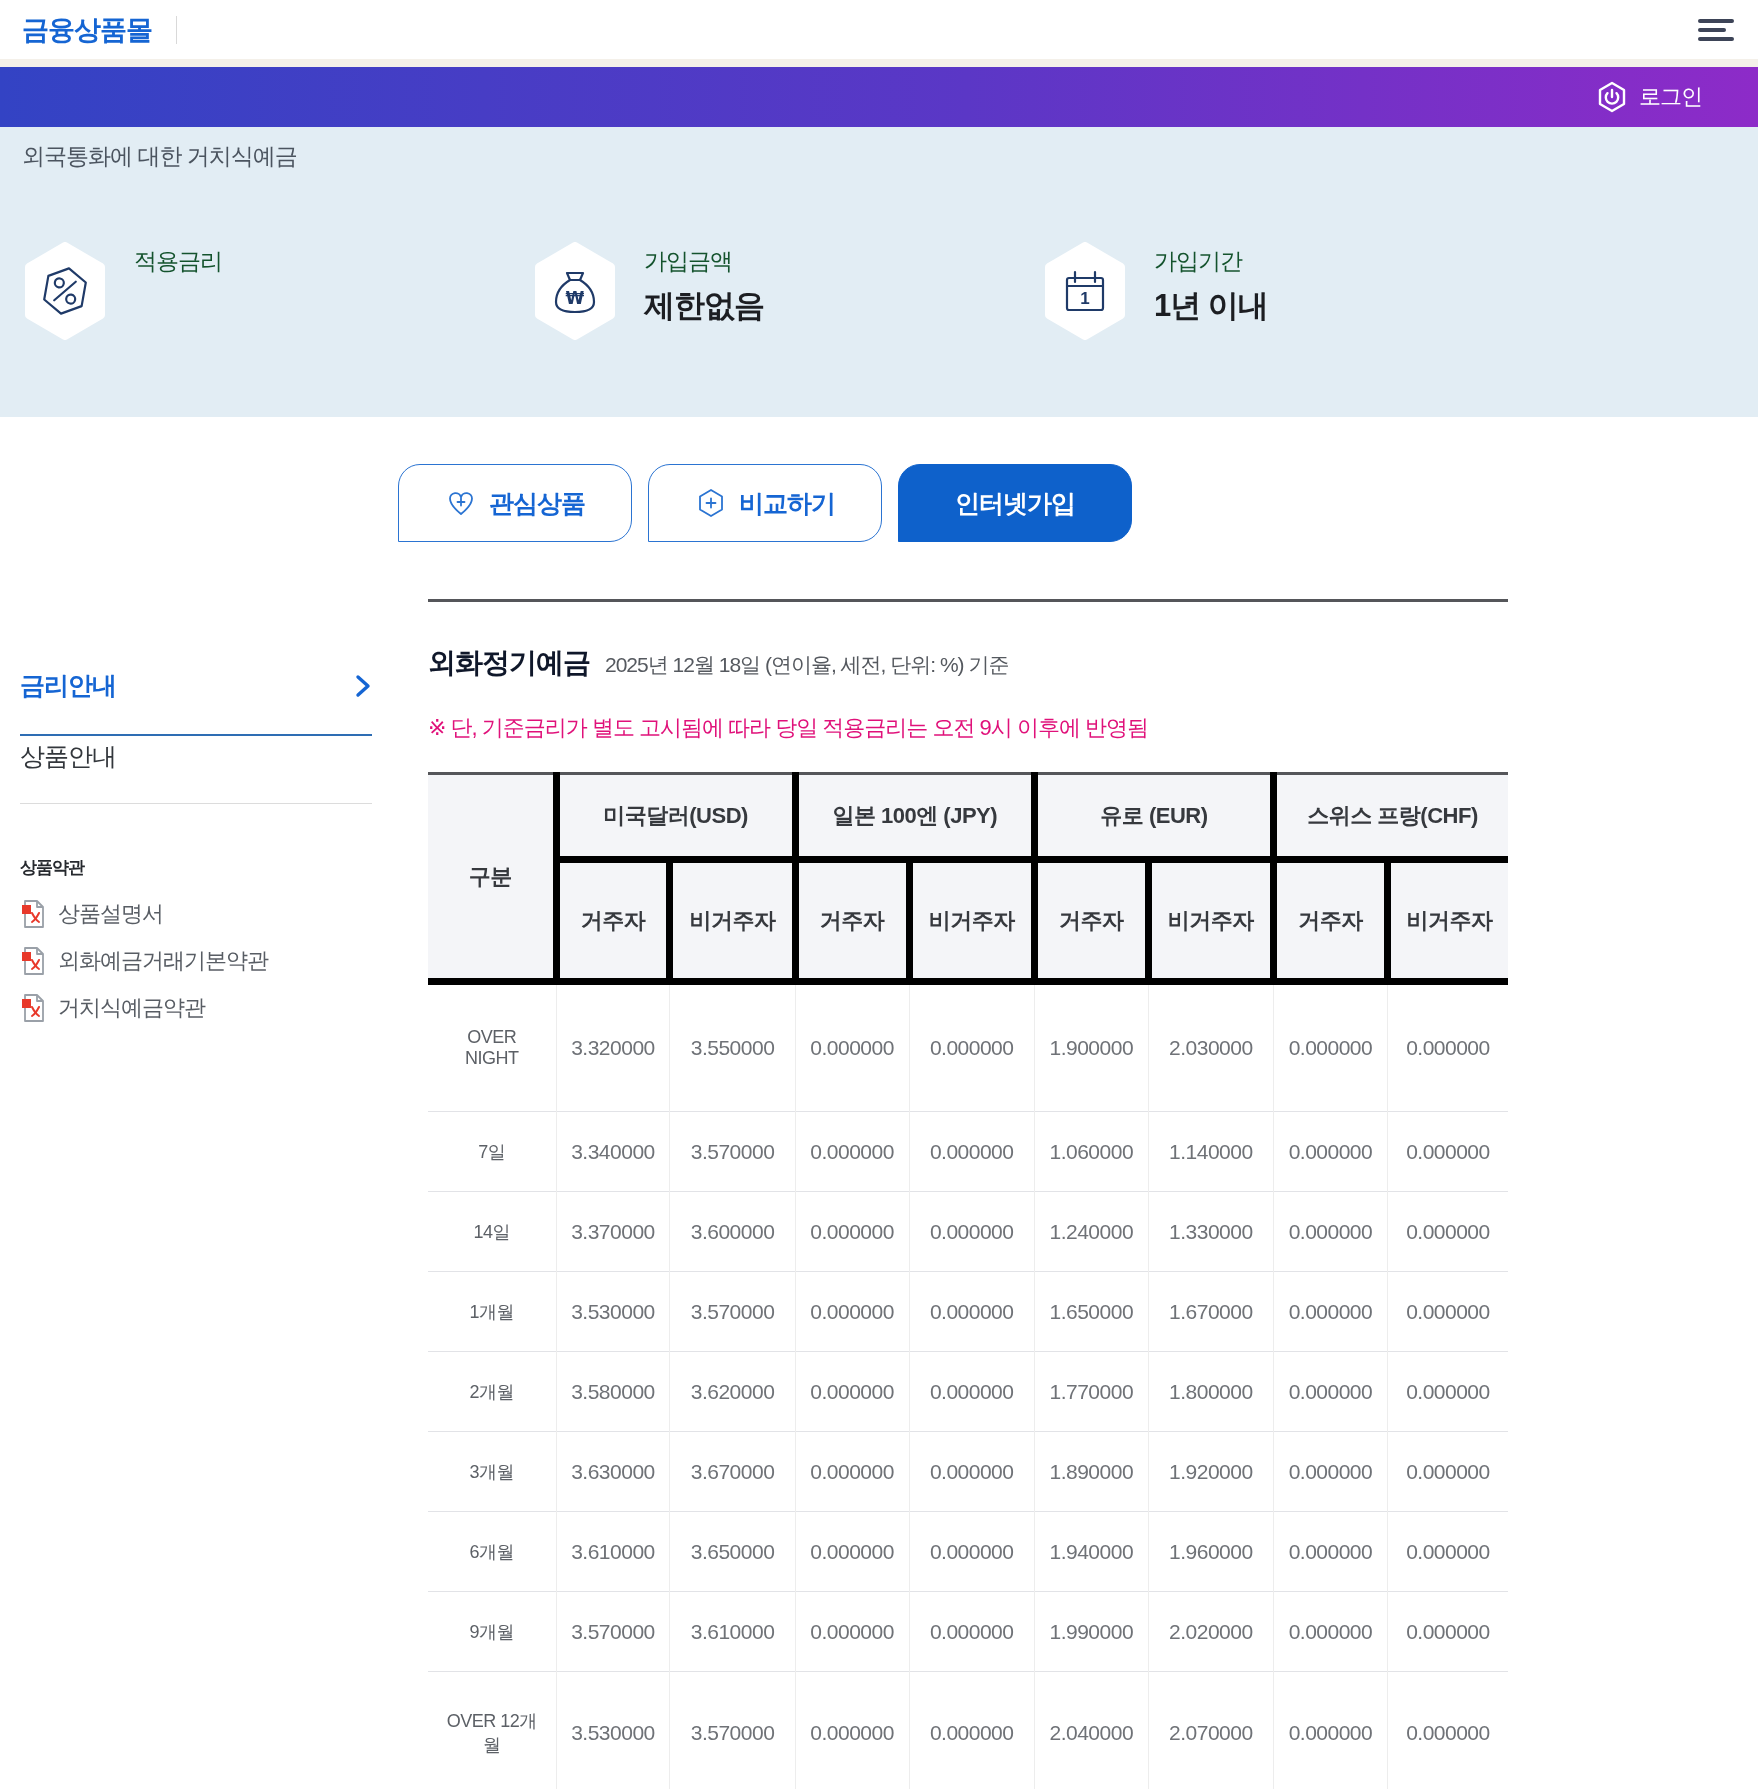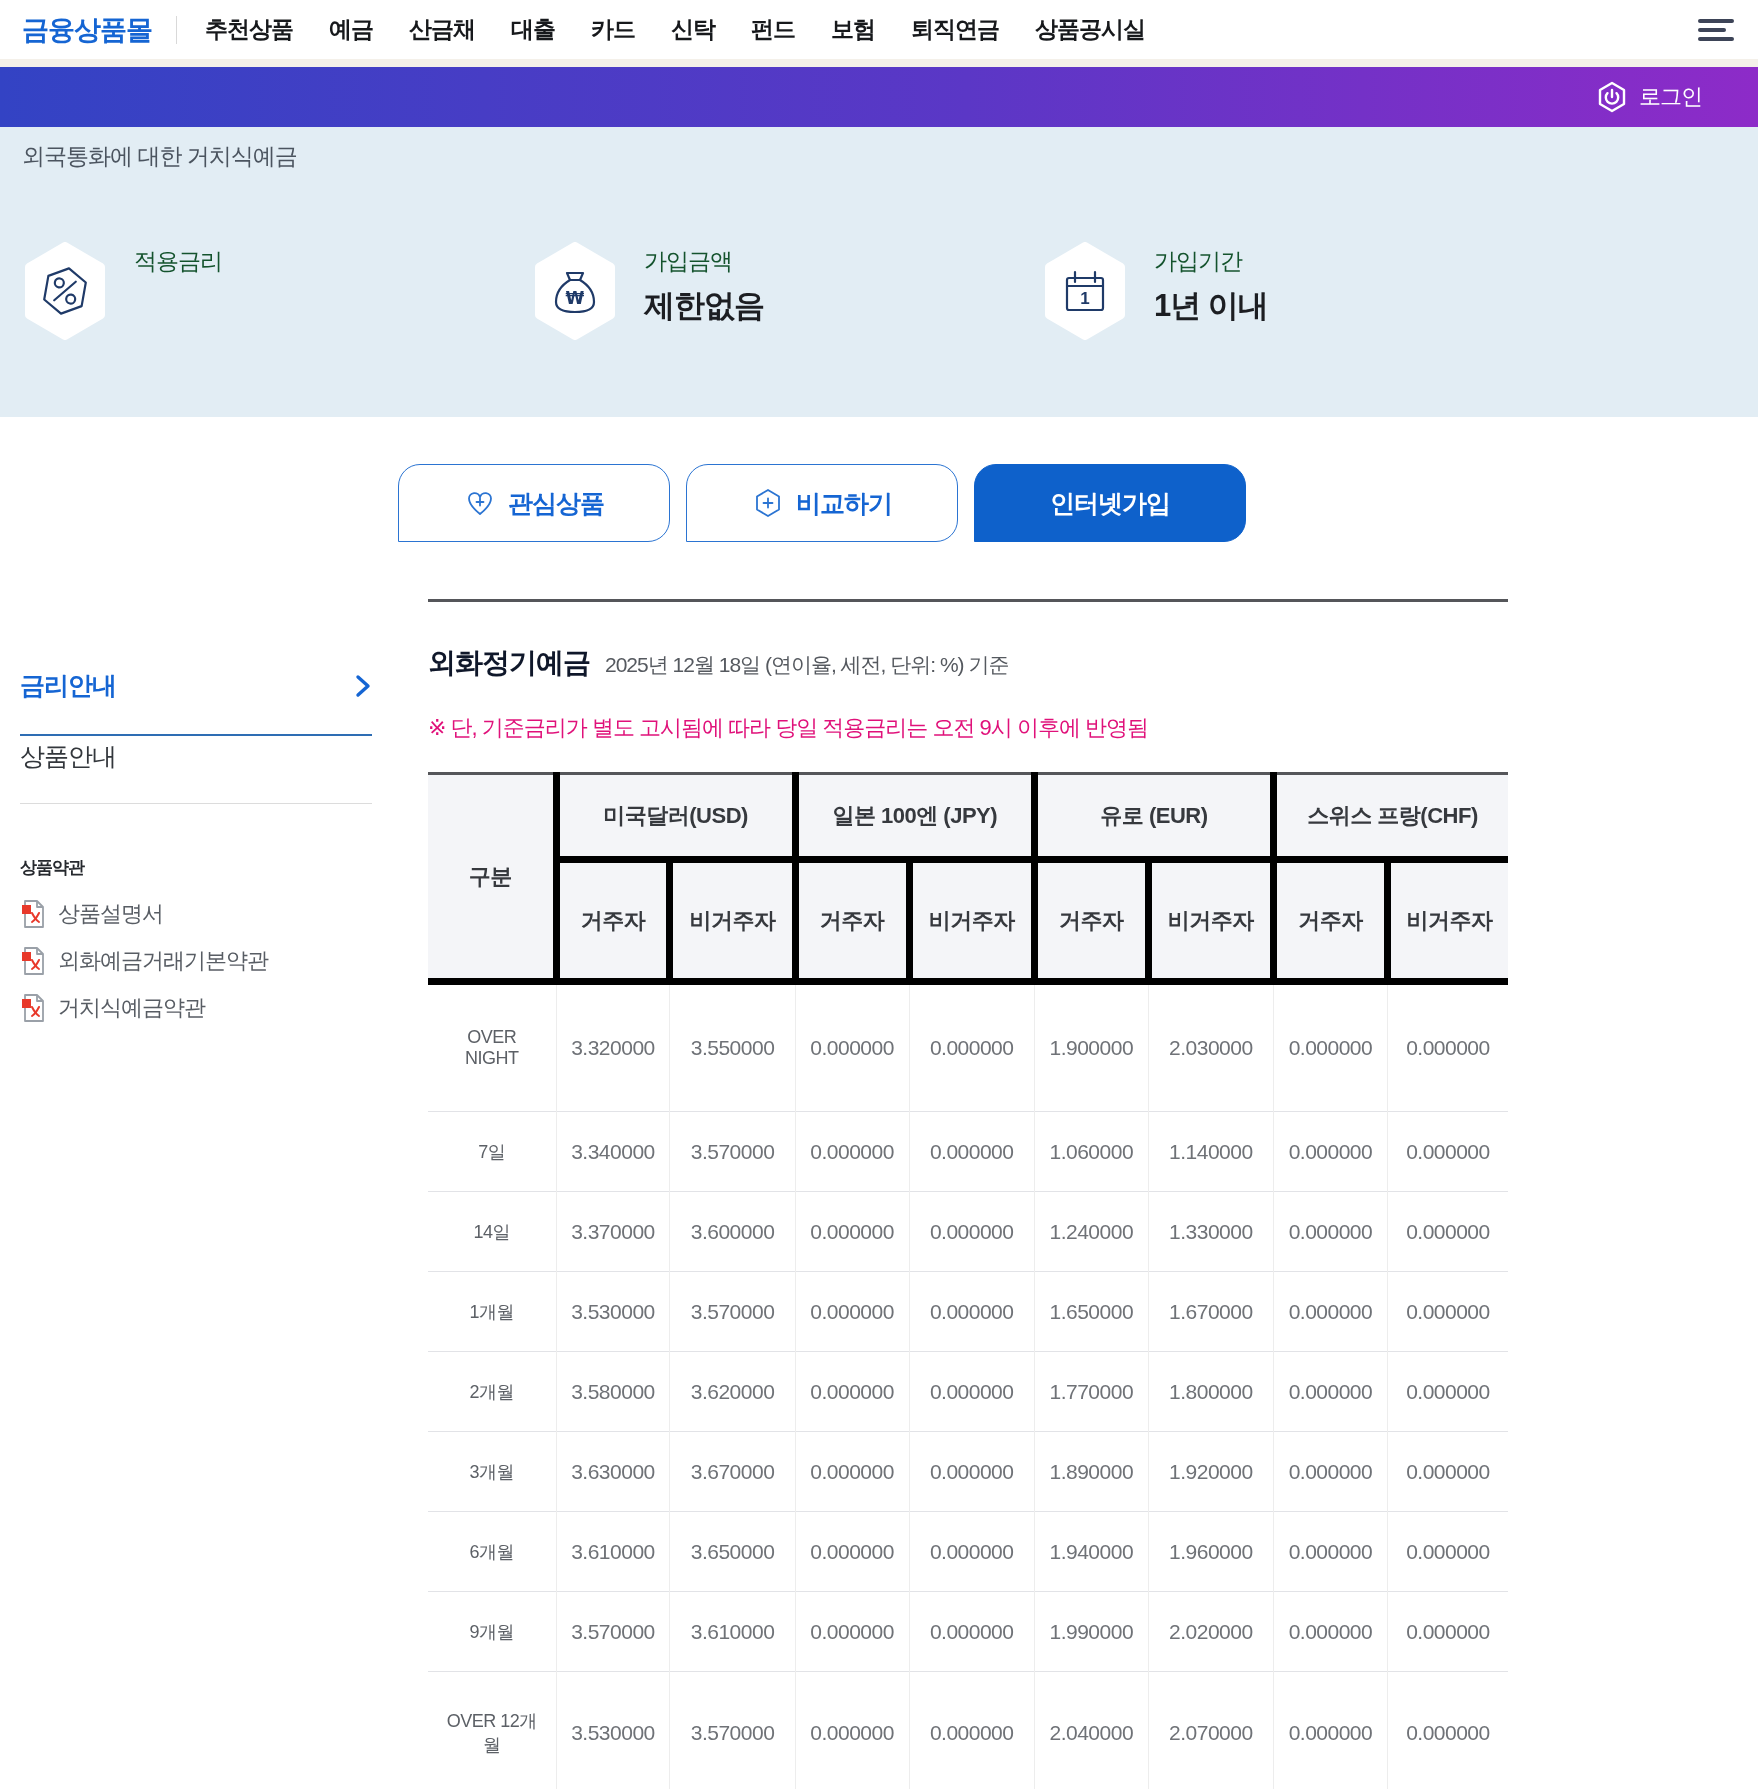--- a/index.html
+++ b/index.html
@@ -29,21 +29,21 @@
   .hero-subtitle { font-size:23px; color:#4b545f; letter-spacing:-1px; }
   .hero-items { display:flex; margin-top:68px; }
   .hero-item { width:510px; display:flex; align-items:flex-start; }
   .hexwrap { width:86px; height:98px; flex:0 0 86px; margin-top:2px; }
   .hero-texts { margin-left:26px; margin-top:6px; }
   .hero-label { font-size:23px; color:#14532d; letter-spacing:-1px; }
   .hero-value { font-size:31px; font-weight:bold; color:#1c1e22; letter-spacing:-1px; margin-top:8px; }
 
   
   .actions-row { margin:47px 0 0 398px; display:flex; gap:16px; }
-  .act-btn { width:272px; height:78px; display:flex; align-items:center; justify-content:center; gap:12px;
+  .act-btn { width:234px; height:78px; display:flex; align-items:center; justify-content:center; gap:12px;
              font-family:inherit; font-size:25px; font-weight:bold; letter-spacing:-1px; cursor:pointer;
              border-radius:22px 22px 22px 0; }
   .act-btn.outline { background:#fff; border:1px solid #2b74d2; color:#1565d3; }
   .act-btn.solid { background:#0e61cb; border:1px solid #0e61cb; color:#fff; }
 
   
   .body-row { display:flex; margin-top:57px; align-items:flex-start; }
   .sidebar { width:352px; margin-left:20px; margin-top:40px; flex:0 0 352px; }
   .side-item { display:flex; align-items:center; justify-content:space-between; cursor:pointer; }
   .side-item.first { padding:4px 0 30px 0; border-bottom:1px solid #dcdcdc; }
@@ -84,32 +84,20 @@
   .btn-icon-stroke { stroke:#2b74d2; stroke-width:1.8; fill:none; stroke-linecap:round; stroke-linejoin:round; }
 </style>
 </head>
 <body>
 
 <div class="page">
 
   <div class="topbar">
     <div class="logo">금융상품몰</div>
     <div class="logo-divider"></div>
-    <nav class="main-nav">
-        <a class="nav-item">추천상품</a>
-        <a class="nav-item">예금</a>
-        <a class="nav-item">산금채</a>
-        <a class="nav-item">대출</a>
-        <a class="nav-item">카드</a>
-        <a class="nav-item">신탁</a>
-        <a class="nav-item">펀드</a>
-        <a class="nav-item">보험</a>
-        <a class="nav-item">퇴직연금</a>
-        <a class="nav-item">상품공시실</a>
-      </nav>
     <div class="spacer"></div>
     <div class="hamburger">
       <span></span>
         <span></span>
         <span></span>
     </div>
   </div>
 
   <div class="gradientbar">
     <button class="login-btn">

